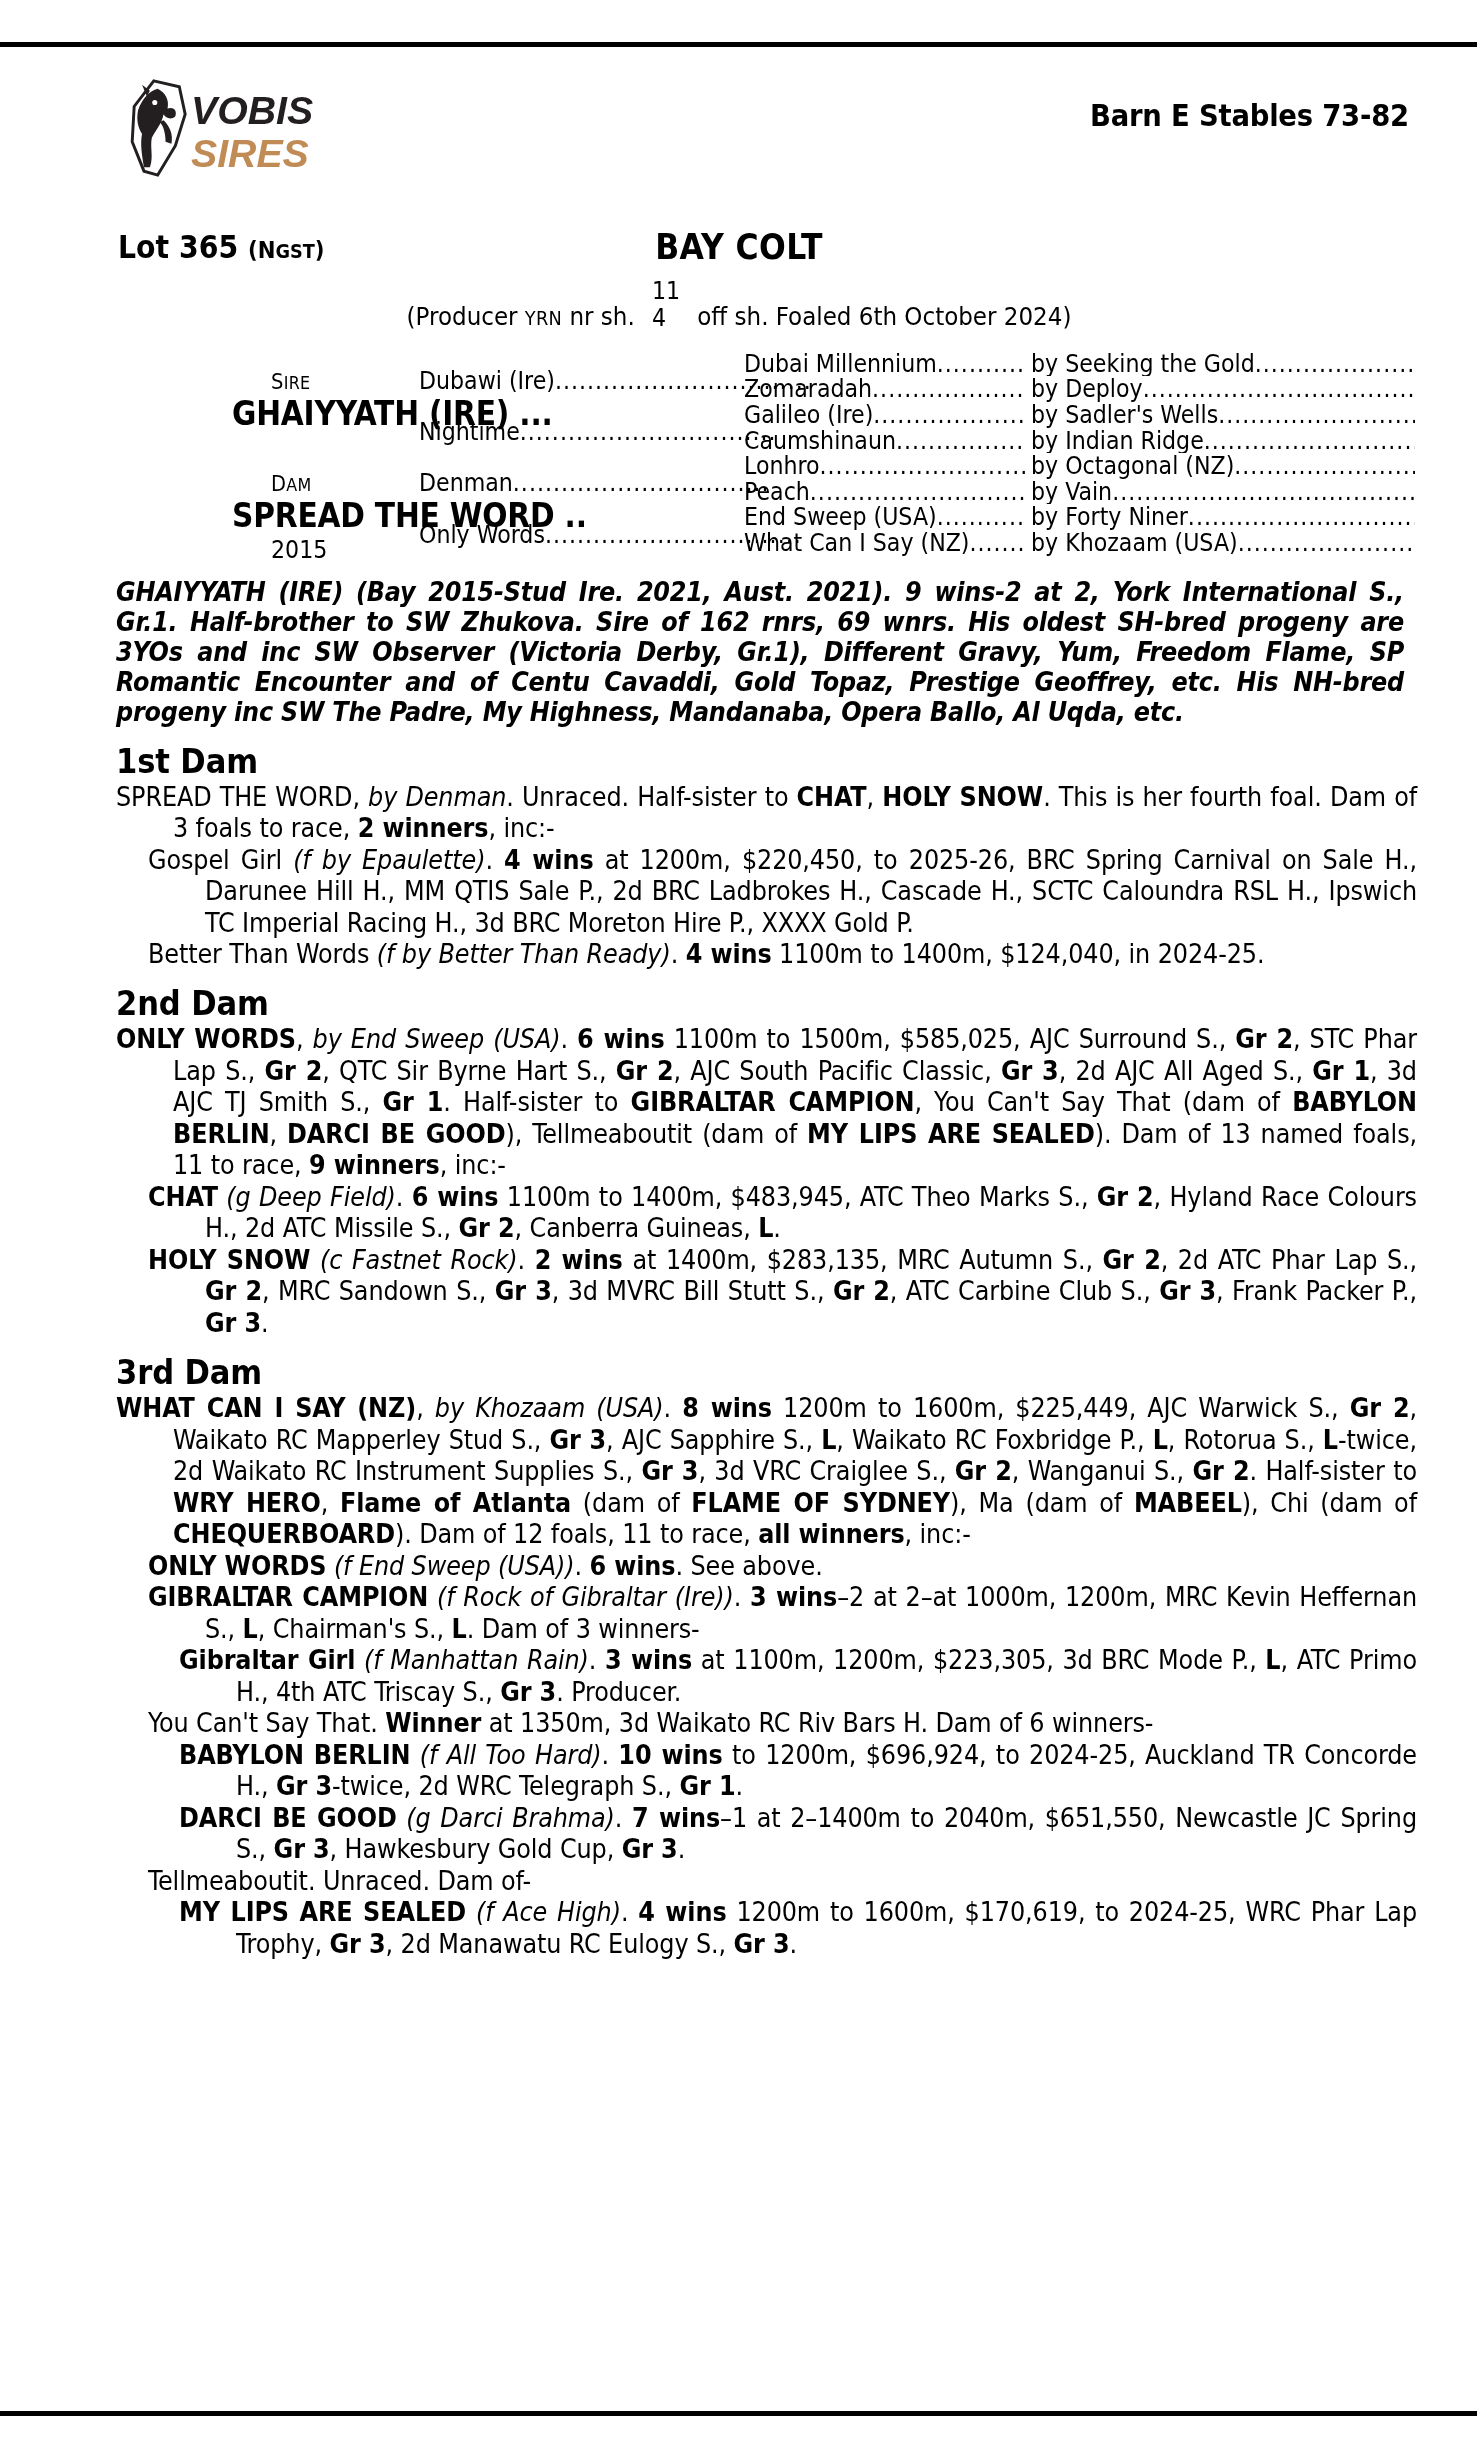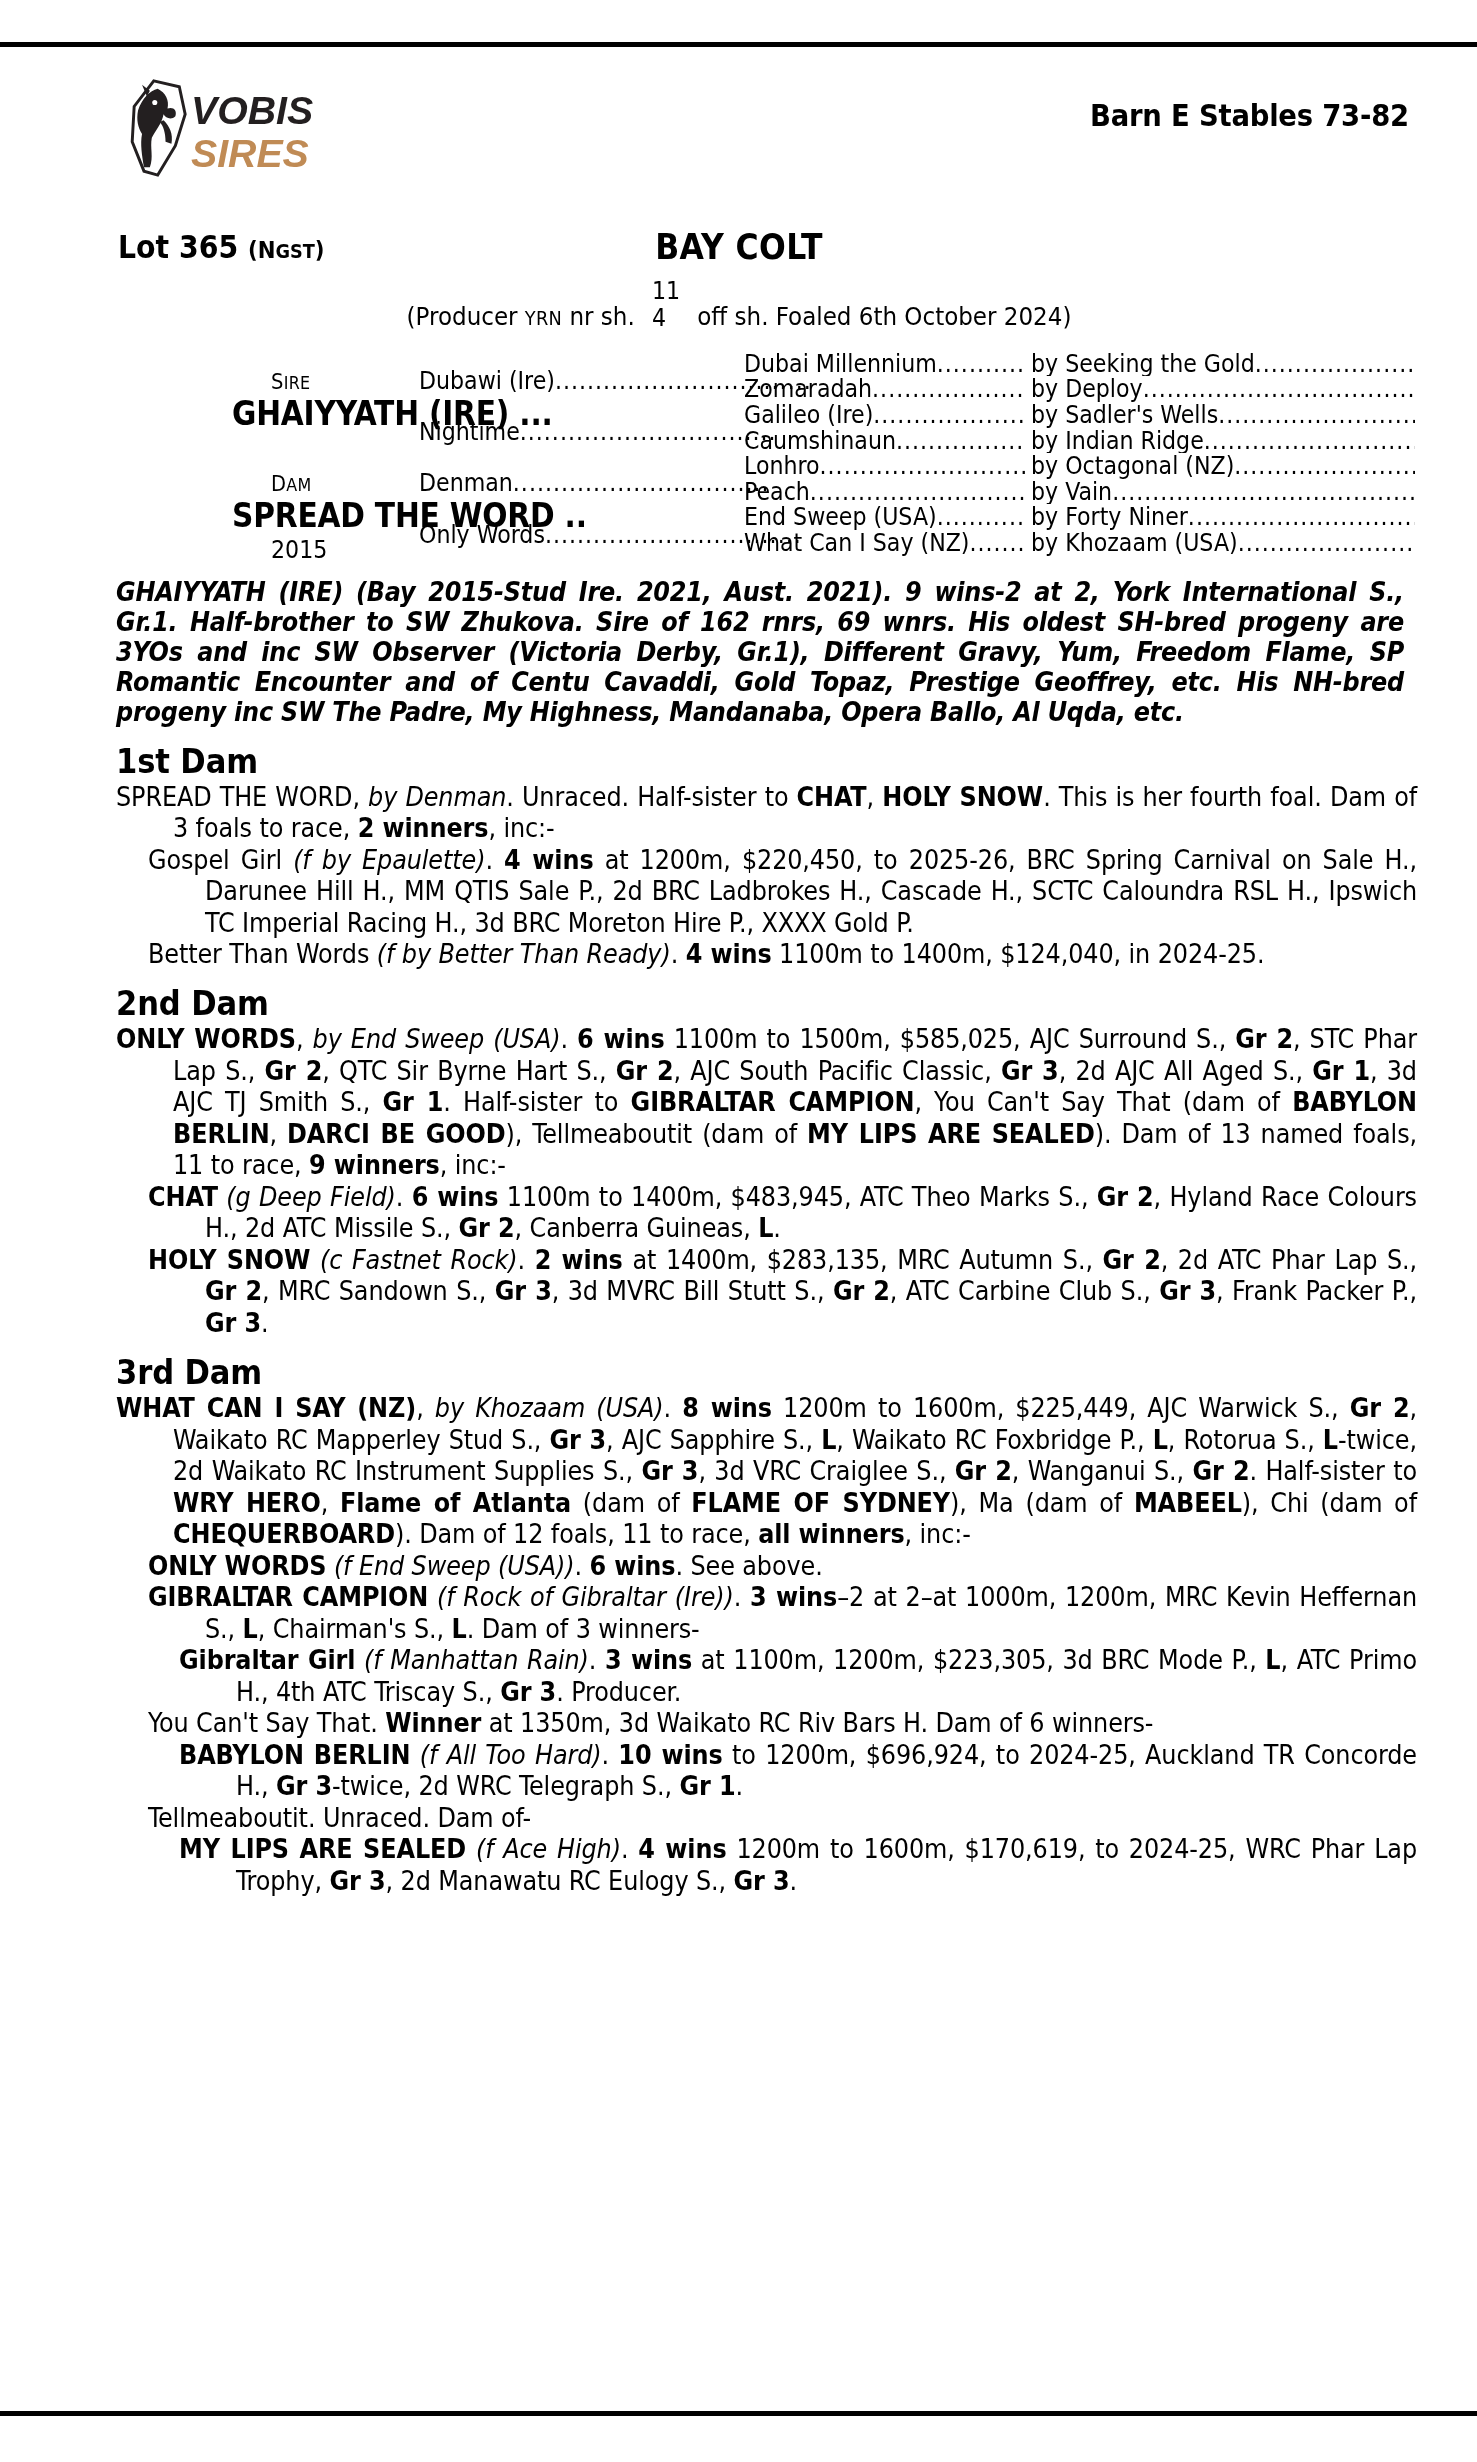--- a/index.html
+++ b/index.html
@@ -236,20 +236,21 @@
       <h2>3rd Dam</h2>
       <div class="para lead0">
         <b>WHAT CAN I SAY (NZ)</b>, <i>by Khozaam (USA)</i>. <b>8 wins</b><span> 1200m to 1600m, $225,449, AJC Warwick S., <b class="nb">Gr 2</b>, Waikato RC Mapperley Stud S., <b class="nb">Gr 3</b>, AJC Sapphire S., <b class="nb">L</b>, Waikato RC Foxbridge P., <b class="nb">L</b>, Rotorua S., <b class="nb">L</b>-twice, 2d Waikato RC Instrument Supplies S., <b class="nb">Gr 3</b>, 3d VRC Craiglee S., <b class="nb">Gr 2</b>, Wanganui S., <b class="nb">Gr 2</b>. Half-sister to <b class="nb">WRY HERO</b>, <b class="nb">Flame of Atlanta</b> (dam of <b class="nb">FLAME OF SYDNEY</b>), Ma (dam of <b class="nb">MABEEL</b>), Chi (dam of <b class="nb">CHEQUERBOARD</b>). Dam of 12 foals, 11 to race, <b class="nb">all winners</b>, inc:-</span>
       </div>
       <div id="third-progeny">
           <div class="para i1"><b>ONLY WORDS</b> <i>(f End Sweep (USA))</i>. <b>6 wins</b>. See above.</div>
           <div class="para i1"><b>GIBRALTAR CAMPION</b> <i>(f Rock of Gibraltar (Ire))</i>. <b>3 wins</b><span>–2 at 2–at 1000m, 1200m, MRC Kevin Heffernan S., <b class="nb">L</b>, Chairman's S., <b class="nb">L</b>. Dam of 3 winners-</span></div>
           <div class="para i2"><b>Gibraltar Girl</b> <i>(f Manhattan Rain)</i>. <b>3 wins</b><span> at 1100m, 1200m, $223,305, 3d BRC Mode P., <b class="nb">L</b>, ATC Primo H., 4th ATC Triscay S., <b class="nb">Gr 3</b>. Producer.</span></div>
           <div class="para i1"><span>You Can't Say That. </span><b>Winner</b> at 1350m, 3d Waikato RC Riv Bars H. Dam of 6 winners-</div>
           <div class="para i2"><b>BABYLON BERLIN</b> <i>(f All Too Hard)</i>. <b>10 wins</b><span> to 1200m, $696,924, to 2024-25, Auckland TR Concorde H., <b class="nb">Gr 3</b>-twice, 2d WRC Telegraph S., <b class="nb">Gr 1</b>.</span></div>
+          <div class="para i2"><b>DARCI BE GOOD</b> <i>(g Darci Brahma)</i>. <b>7 wins</b><span>–1 at 2–1400m to 2040m, $651,550, Newcastle JC Spring S., <b class="nb">Gr 3</b>, Hawkesbury Gold Cup, <b class="nb">Gr 3</b>.</span></div>
           <div class="para i1"><span>Tellmeaboutit. Unraced. Dam of- </span></div>
           <div class="para i2"><b>MY LIPS ARE SEALED</b> <i>(f Ace High)</i>. <b>4 wins</b><span> 1200m to 1600m, $170,619, to 2024-25, WRC Phar Lap Trophy, <b class="nb">Gr 3</b>, 2d Manawatu RC Eulogy S., <b class="nb">Gr 3</b>.</span></div>
         </div>
     </div>
 
   </div>
 </div>
 
 
 </body></html>

